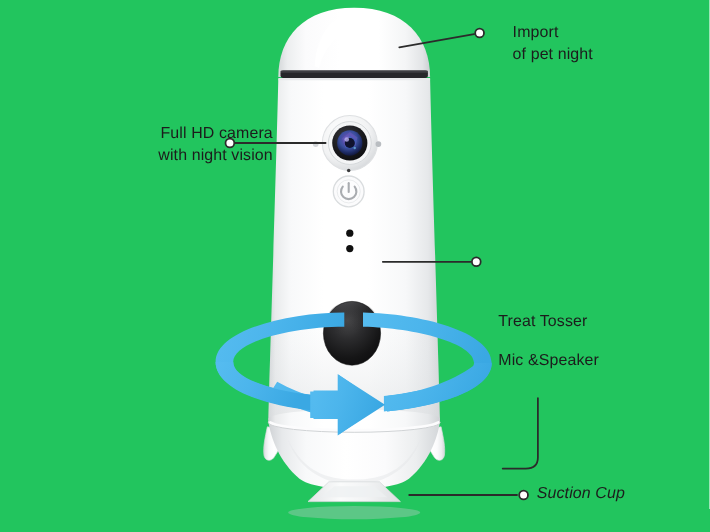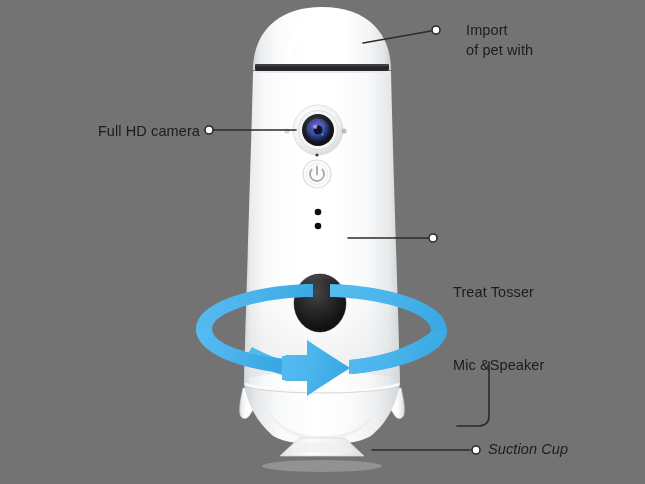--- a/index.html
+++ b/index.html
@@ -9,21 +9,21 @@
     background: #ffffff;
   }
   body {
     font-family: "Liberation Sans", sans-serif;
     -webkit-font-smoothing: antialiased;
   }
   #stage {
     position: relative;
     width: 645px;
     height: 484px;
-    background: #737373;
+    background: #22c55e;
     overflow: hidden;
   }
   #diagram-svg {
     position: absolute;
     left: 0;
     top: 0;
     width: 645px;
     height: 484px;
   }
   .callout {
@@ -34,24 +34,24 @@
     white-space: pre;
     letter-spacing: 0.1px;
   }
   .callout.right {
     text-align: left;
   }
   .callout.left {
     text-align: right;
   }
   #label-import       { left: 466px; top: 21px;  }
-  #label-camera       { left: 0px;   top: 122px; width: 200px; }
+  #label-camera       { left: 0px;   top: 112px; width: 200px; padding-left: 48px; }
   #label-barking      { left: 444px; top: 229px; }
   #label-treat        { left: 453px; top: 283px; text-align: center; }
-  #label-mic          { left: 453px; top: 356px; }
+  #label-mic          { left: 453px; top: 319px; }
   #label-suction      { left: 488px; top: 440px; font-style: italic; }
 </style>
 </head>
 <body>
 
 <div id="stage">
 
   <svg id="diagram-svg" viewBox="0 0 645 484" xmlns="http://www.w3.org/2000/svg">
     <defs>
 
@@ -277,23 +277,23 @@
 
     <g fill="#ffffff" stroke="#2b2b2b" stroke-width="1.6">
       <circle cx="436" cy="30" r="4"></circle>
       <circle cx="209" cy="130" r="4"></circle>
       <circle cx="433" cy="238" r="4"></circle>
       <circle cx="476" cy="450" r="4"></circle>
     </g>
 
   </svg>
 
-  <div class="callout right" id="label-import"><span>Import</span><br><span>of pet with</span></div>
-
-  <div class="callout left" id="label-camera"><span>Full HD camera</span><br></div>
+  <div class="callout right" id="label-import"><span>Import</span><br><span>of pet night</span></div>
+
+  <div class="callout left" id="label-camera"><span>Full HD camera</span><br><span>with night vision</span></div>
 
 
   <div class="callout right" id="label-treat">Treat Tosser</div>
 
   <div class="callout right" id="label-mic">Mic &amp;Speaker</div>
 
   <div class="callout right" id="label-suction">Suction Cup</div>
 
 </div>
 

